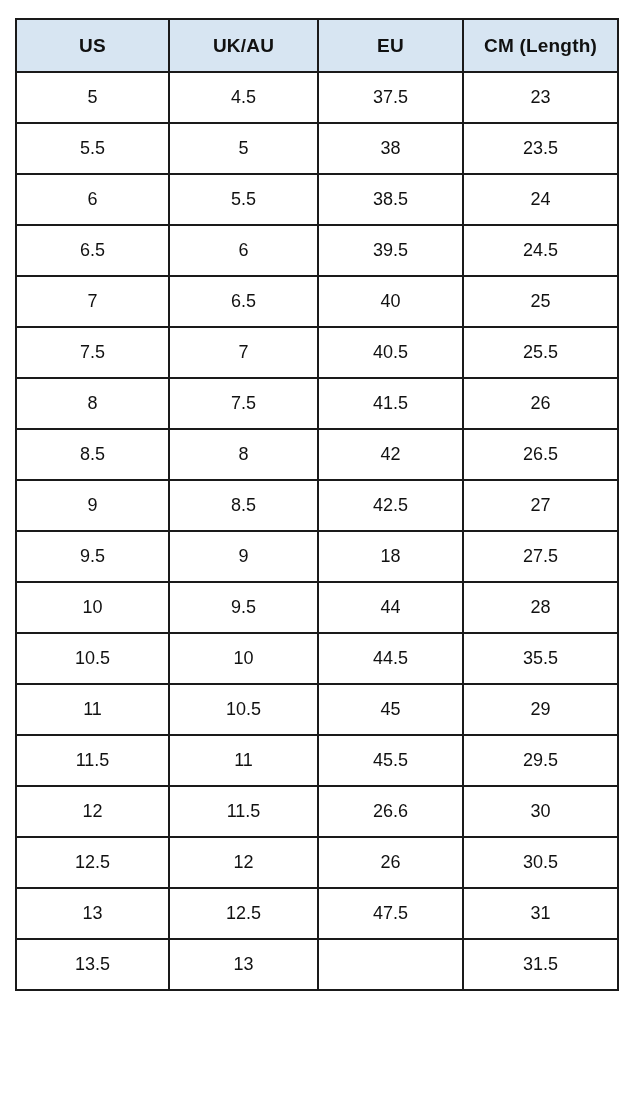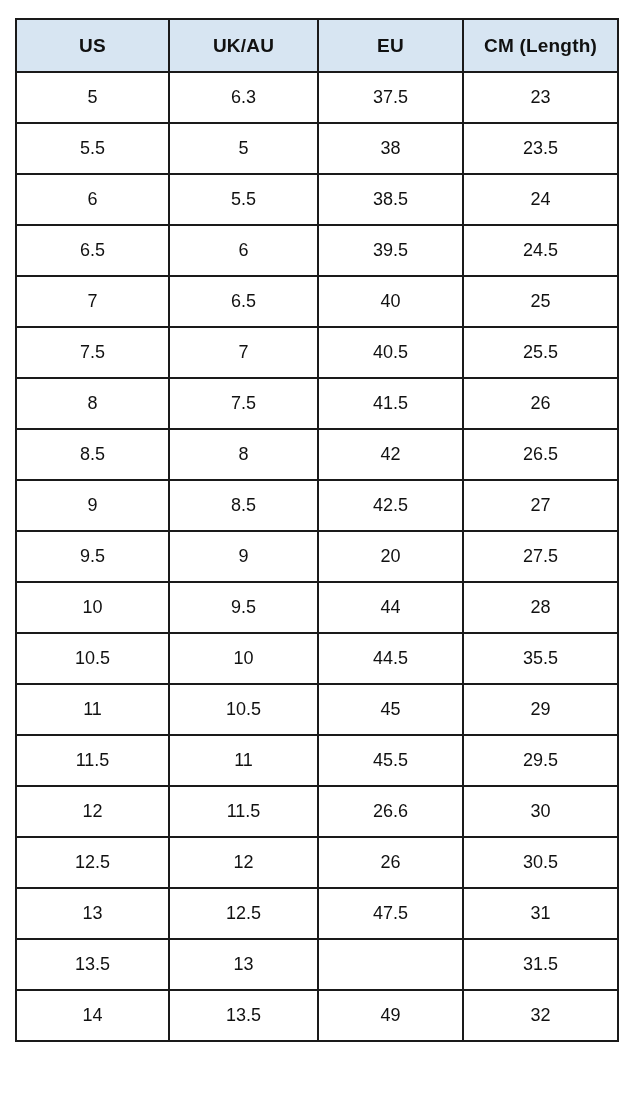--- a/index.html
+++ b/index.html
@@ -75,21 +75,21 @@
       <tr>
         <th>US</th>
         <th>UK/AU</th>
         <th>EU</th>
         <th>CM (Length)</th>
       </tr>
     </thead>
     <tbody id="table-body">
         <tr>
           <td>5</td>
-          <td>6.3</td>
+          <td>4.5</td>
           <td>37.5</td>
           <td>23</td>
         </tr>
         <tr>
           <td>5.5</td>
           <td>5</td>
           <td>38</td>
           <td>23.5</td>
         </tr>
         <tr>
@@ -130,21 +130,21 @@
         </tr>
         <tr>
           <td>9</td>
           <td>8.5</td>
           <td>42.5</td>
           <td>27</td>
         </tr>
         <tr>
           <td>9.5</td>
           <td>9</td>
-          <td>20</td>
+          <td>18</td>
           <td>27.5</td>
         </tr>
         <tr>
           <td>10</td>
           <td>9.5</td>
           <td>44</td>
           <td>28</td>
         </tr>
         <tr>
           <td>10.5</td>
@@ -181,21 +181,15 @@
           <td>12.5</td>
           <td>47.5</td>
           <td>31</td>
         </tr>
         <tr>
           <td>13.5</td>
           <td>13</td>
           <td class="empty"></td>
           <td>31.5</td>
         </tr>
-        <tr>
-          <td>14</td>
-          <td>13.5</td>
-          <td>49</td>
-          <td>32</td>
-        </tr>
       </tbody>
   </table>
 </div>
 
 </body></html>

